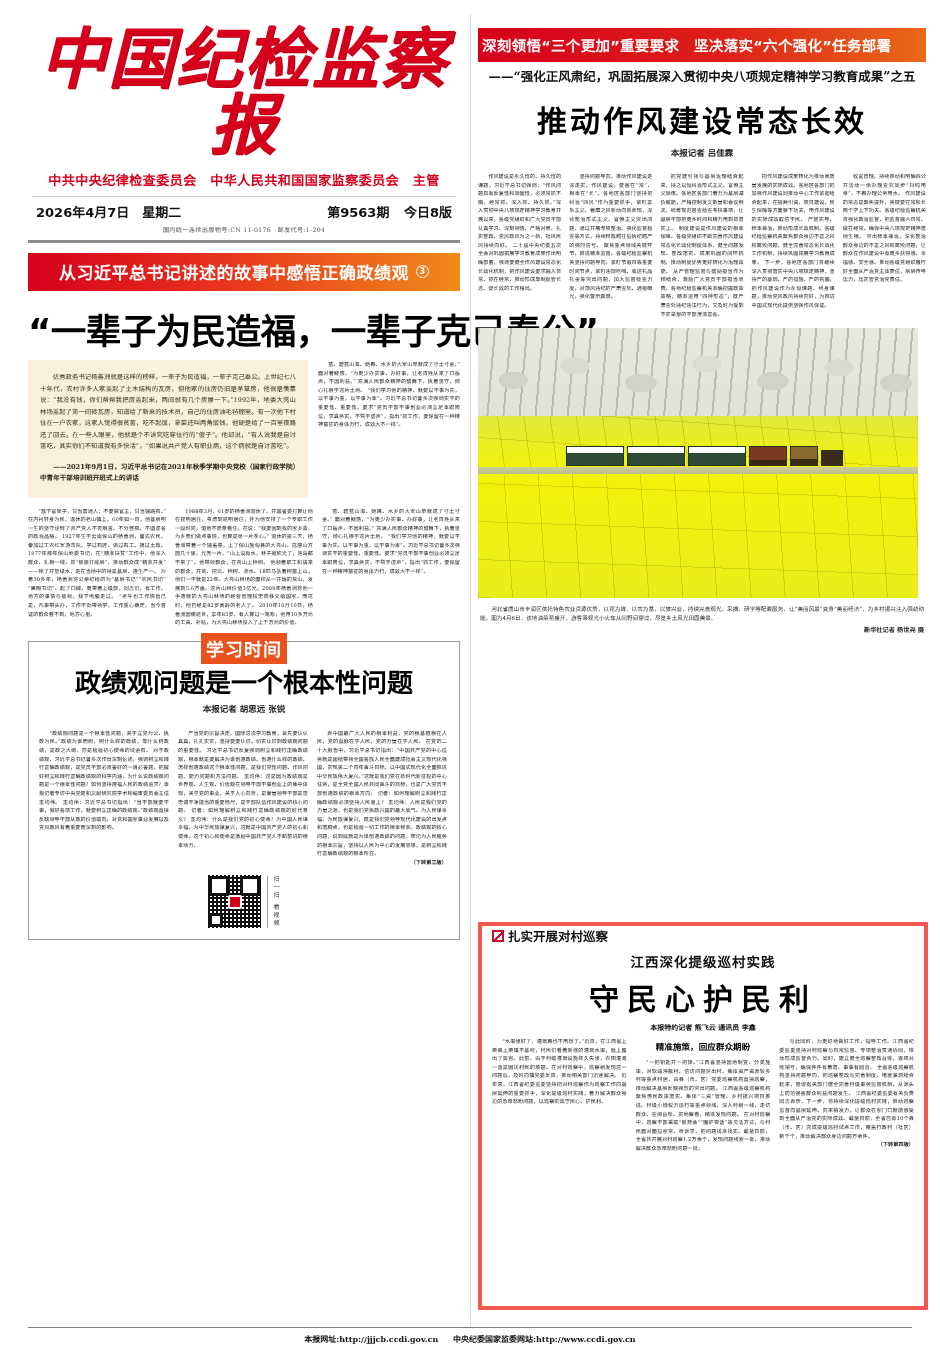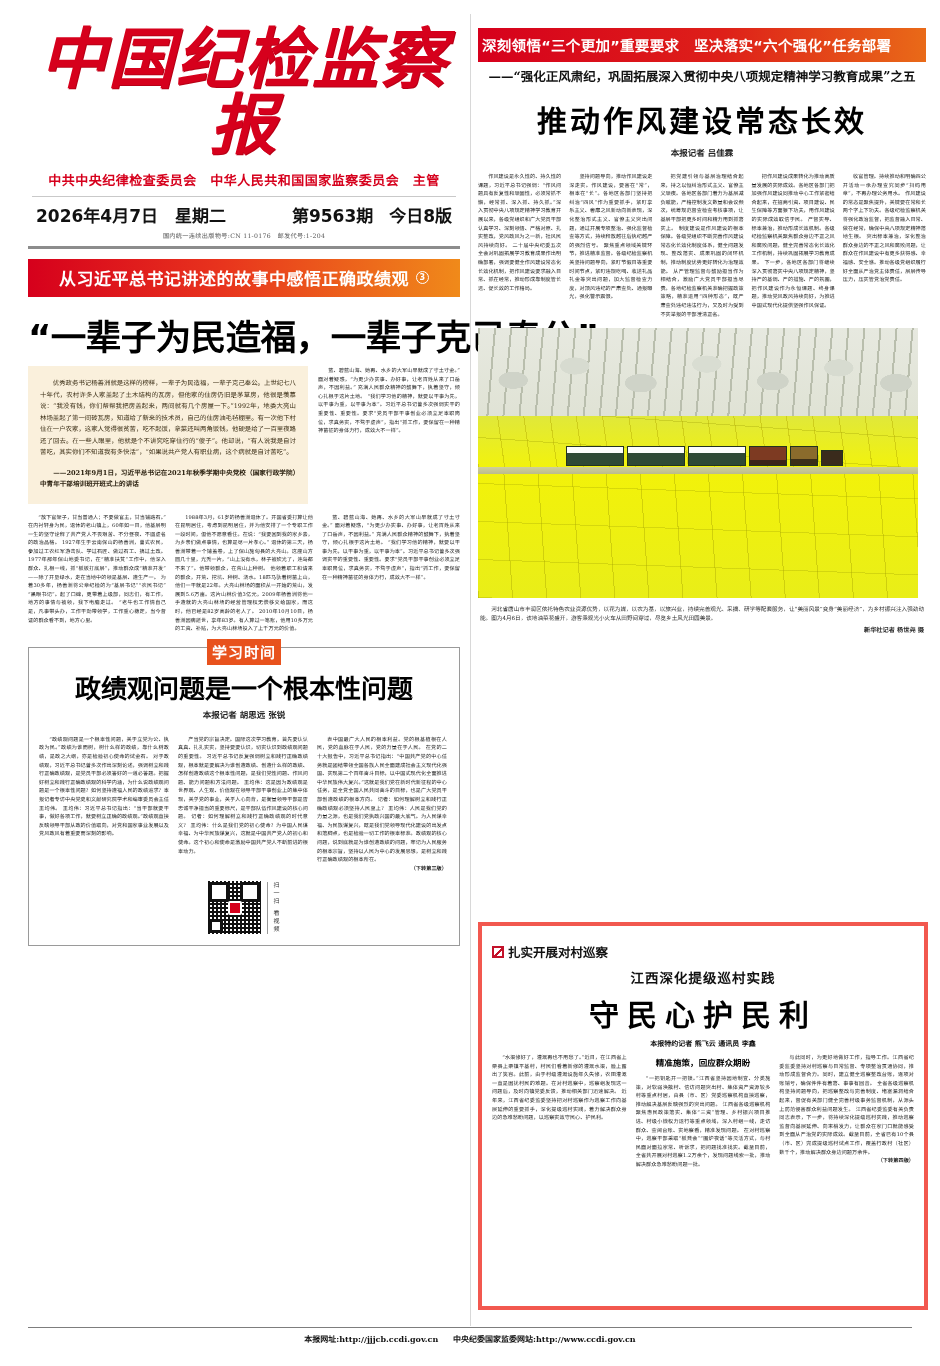--- a/index.html
+++ b/index.html
@@ -56,21 +56,21 @@
     color: #d6001c;
     font-size: 13px;
     letter-spacing: .5px;
     font-weight: bold;
     padding-top: 6px;
     font-family: "DejaVu Sans", "Liberation Sans", sans-serif;
   }
   #masthead-rule { border-top: 1px solid #c9c9c9; margin: 7px 4px 0; }
   .issue-row {
     display: flex; justify-content: space-between;
-    font-size: 17px; font-weight: bold; padding: 5px 8px 4px;
+    font-size: 13px; font-weight: bold; padding: 5px 8px 4px;
     font-family: "DejaVu Sans", "Liberation Sans", sans-serif;
   }
   .issue-row .right span { margin-left: 10px; }
   #masthead-cn {
     font-size: 6.2px; color: #555; letter-spacing: .3px;
     font-family: "DejaVu Serif","Liberation Serif",serif;
     padding-bottom: 4px;
   }
   #masthead-rule2 { border-top: 3px solid #8c8c8c; margin: 2px 0 0; }
 
@@ -141,21 +141,21 @@
   
   #study-block {
     margin-top: 14px;
     border: 1px solid #9a9a9a;
     padding: 16px 10px 10px;
     position: relative;
   }
   #study-tag {
     position: absolute; top: -9px; left: 50%; transform: translateX(-50%);
     background: #e8521d; color: #fff; font-weight: bold;
-    font-size: 15px; padding: 2px 5px 3px; letter-spacing: 1px;
+    font-size: 18px; padding: 2px 5px 3px; letter-spacing: 1px;
     font-family: "DejaVu Sans","Liberation Sans",sans-serif;
     white-space: nowrap;
   }
   #study-title {
     font-family: "DejaVu Serif","Liberation Serif",serif;
     font-weight: bold; font-size: 26px; text-align: center;
     letter-spacing: 0px; padding-top: 4px; color: #000;
     white-space: nowrap;
   }
   #study-sub {
@@ -286,21 +286,21 @@
     padding: 7px 2px 0; text-indent: 2em;
   }
   .photo-credit { text-align:right; font-weight:bold; font-size:6.2px; padding-top:2px; }
 
   
   #framed-article {
     position:absolute; left:478px; top:922px;
     width:450px; height:388px;
     border: 4px solid #f2584f;
     background:#fff;
-    padding: 16px 10px 6px;
+    padding: 0 10px 6px;
   }
   #fa-kicker {
     display:flex; align-items:center; gap:4px;
     font-family:"DejaVu Serif","Liberation Serif",serif;
     font-weight:bold; font-size:12.5px; color:#111;
   }
   #fa-kicker .mark {
     width:12px;height:12px;background:#c3122a;position:relative;flex:none;
   }
   #fa-kicker .mark::after{

